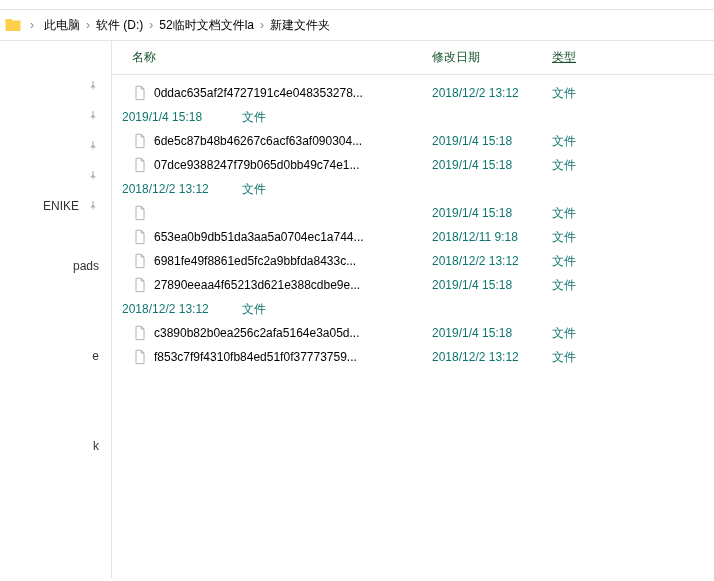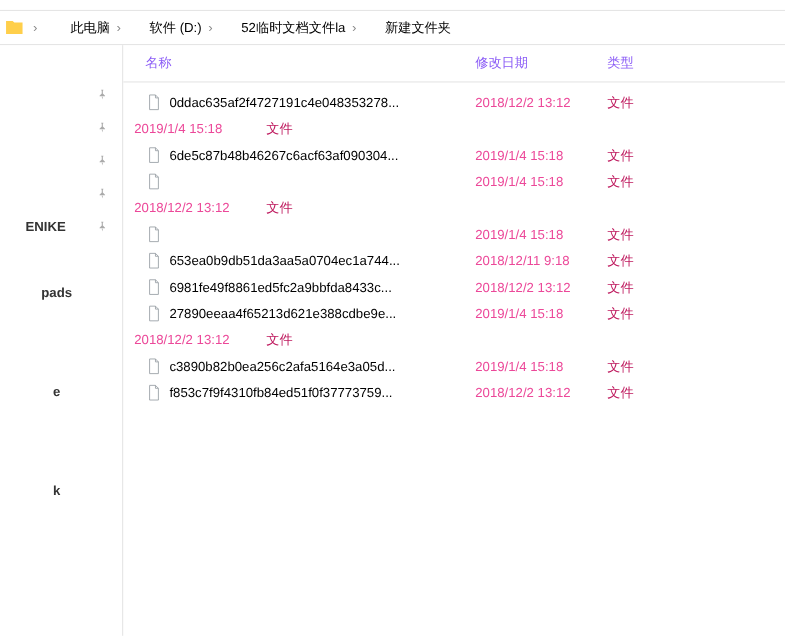--- a/index.html
+++ b/index.html
@@ -26,59 +26,59 @@
     font-size: 12px;
     color: #000;
   }
   .folder-ico {
     width: 18px; height: 18px;
     display: inline-block;
     position: relative;
   }
   .folder-ico svg { width: 18px; height: 18px; }
   .bc-sep { color: #888; padding: 0 4px; }
-  .bc-item { padding: 2px 2px; cursor: pointer; margin-left: 20px; }
+  .bc-item { padding: 2px 2px; cursor: pointer; }
 
   .main {
     display: flex;
     height: calc(100% - 44px);
   }
   .sidebar {
     width: 112px;
     border-right: 1px solid #e5e5e5;
     padding-top: 30px;
   }
   .sb-item {
     display: flex;
     align-items: center;
     justify-content: flex-end;
     padding: 8px 12px 8px 4px;
     gap: 8px;
     color: #333;
     font-size: 12px;
     height: 30px;
   }
-  .sb-item span.label { flex: 1; text-align: center; overflow: hidden; white-space: nowrap; font-weight: bold; }
+  .sb-item span.label { flex: 1; text-align: right; overflow: hidden; white-space: nowrap; }
   .pin-ico { width: 12px; height: 12px; opacity: .55; flex-shrink: 0; }
   .pin-ico svg { width: 12px; height: 12px; }
 
   .content {
     flex: 1;
     overflow: auto;
   }
   .headers {
     display: flex;
     border-bottom: 1px solid #e5e5e5;
     font-size: 12px;
-    color: #8b5cf6;
+    color: #14532d;
   }
   .col { padding: 8px 10px; }
   .col-name { width: 310px; padding-left: 20px; }
   .col-date { width: 120px; }
-  .col-type { flex: 1; }
+  .col-type { flex: 1; text-decoration: underline; }
   .hdr { border-right: 1px solid transparent; cursor: pointer; }
 
   .rows { padding-top: 6px; }
   .row {
     display: flex;
     align-items: center;
     font-size: 12px;
     height: 24px;
     cursor: default;
   }
@@ -86,22 +86,22 @@
   .cell-name {
     width: 310px;
     display: flex;
     align-items: center;
     gap: 6px;
     padding-left: 20px;
     white-space: nowrap;
     overflow: hidden;
   }
   .cell-name .fname { overflow: hidden; text-overflow: ellipsis; }
-  .cell-date { width: 120px; color: #ec4899; white-space: nowrap; }
-  .cell-type { flex: 1; color: #be185d; }
+  .cell-date { width: 120px; color: #0f766e; white-space: nowrap; }
+  .cell-type { flex: 1; color: #0f766e; }
   .file-ico { width: 16px; height: 16px; flex-shrink: 0; }
   .file-ico svg { width: 16px; height: 16px; display: block; }
 </style>
 </head>
 <body>
 
 <div class="topbar"></div>
 
 <div class="breadcrumb">
   <span class="folder-ico">
@@ -209,20 +209,21 @@
           <div class="cell cell-type">文件</div>
         </div>
         <div class="row">
           <div class="cell cell-name">
             <span class="file-ico">
               <svg viewBox="0 0 24 24">
                 <path fill="#fff" stroke="#9aa0a6" stroke-width="1.2" d="M6 2h8l4 4v16H6z"></path>
                 <path fill="none" stroke="#9aa0a6" stroke-width="1.2" d="M14 2v4h4"></path>
               </svg>
             </span>
+            <span class="fname">07dce9388247f79b065d0bb49c74e1...</span>
           </div>
           <div class="cell cell-date">2019/1/4 15:18</div>
           <div class="cell cell-type">文件</div>
         </div>
         <div class="row">
           <div class="cell cell-date">2018/12/2 13:12</div>
           <div class="cell cell-type">文件</div>
         </div>
         <div class="row">
           <div class="cell cell-name">

